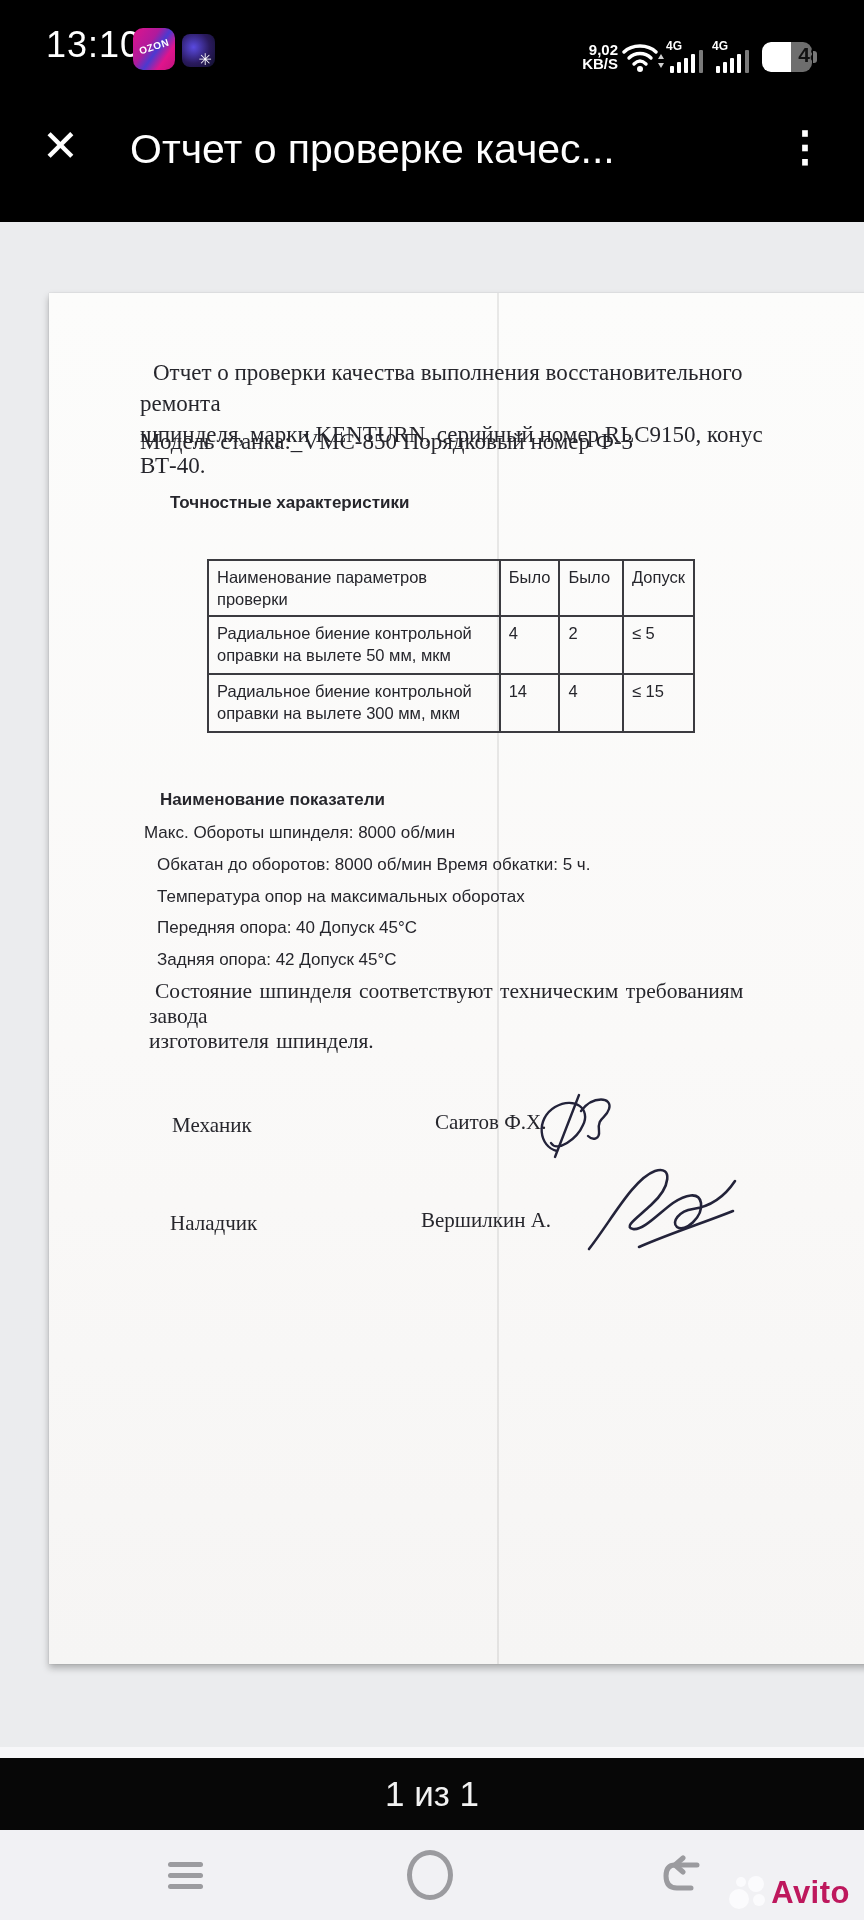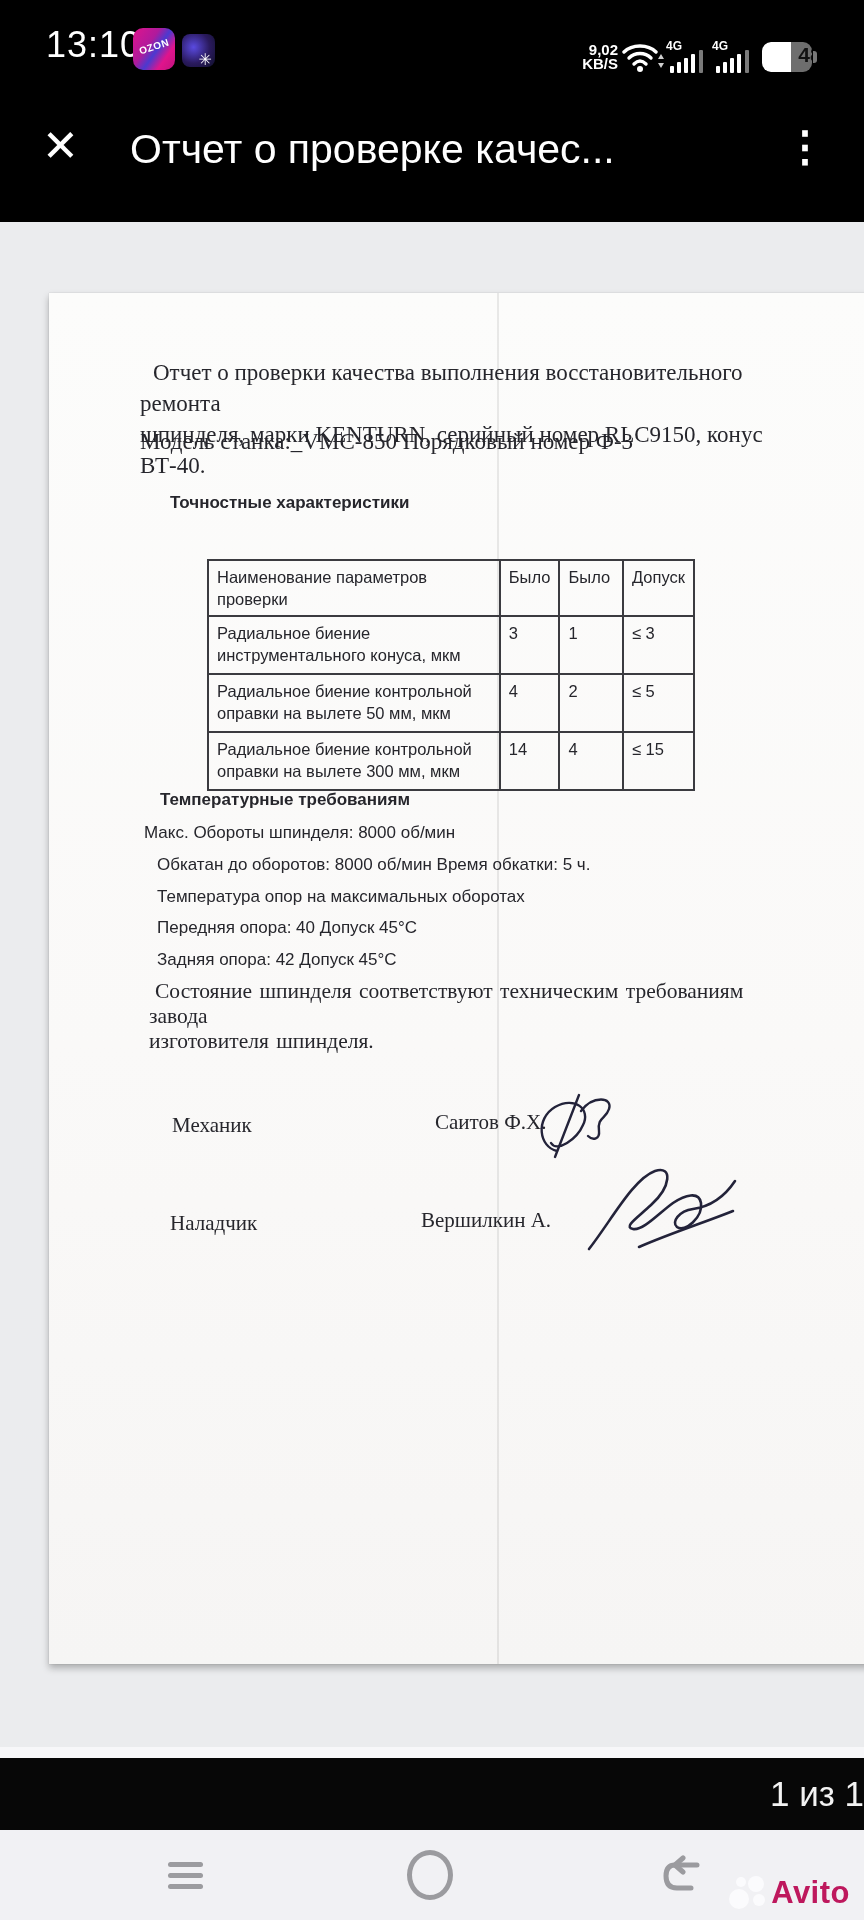--- a/index.html
+++ b/index.html
@@ -80,21 +80,21 @@
   .name1{left:386px;top:817px;}
   .role2{left:121px;top:918px;}
   .name2{left:372px;top:915px;}
   .sigsvg{position:absolute;}
   .sig1{left:478px;top:796px;}
   .sig2{left:532px;top:868px;}
 
   
   .prestrip{position:absolute;left:0;top:1747px;width:864px;height:11px;background:#f7f7f9;}
   .pagerbar{position:absolute;left:0;top:1758px;width:864px;height:72px;background:#070707;
-            display:flex;align-items:center;justify-content:flex-end;}
+            display:flex;align-items:center;justify-content:center;}
   .pagerbar span{color:#f2f2f2;font-size:35px;}
   .navbar{position:absolute;left:0;top:1830px;width:864px;height:90px;background:#f1f1f4;}
   .navbtn{position:absolute;top:0;height:90px;display:flex;align-items:center;justify-content:center;}
   .nb-recents{left:140px;width:90px;}
   .nb-home{left:385px;width:90px;}
   .nb-back{left:638px;width:90px;}
   .bars div{width:35px;height:5px;border-radius:3px;background:#9b9b9f;margin:6px 0;}
   .homec{width:36px;height:40px;border:5px solid #9b9b9f;border-radius:50%;}
   .wm{position:absolute;right:14px;top:1874px;display:flex;align-items:center;}
   .wm .txt{font-size:31px;font-weight:bold;color:#be185d;margin-left:1px;letter-spacing:.5px;}
@@ -178,41 +178,35 @@
           <col style="width:69px">
         </colgroup>
       <tbody>
           <tr class="hdr">
         <td>Наименование параметров проверки</td>
         <td>Было</td>
         <td class="c-fact">Было</td>
         <td>Допуск</td>
       </tr>
       <tr class="r">
-        <td>Радиальное биение инструментального конуса, мкм</td>
-        <td class="c-was">3</td>
-        <td class="c-fact">1</td>
-        <td class="c-tol">≤ 3</td>
-      </tr>
-      <tr class="r">
         <td>Радиальное биение контрольной оправки на вылете 50 мм, мкм</td>
         <td class="c-was">4</td>
         <td class="c-fact">2</td>
         <td class="c-tol">≤ 5</td>
       </tr>
       <tr class="r">
         <td>Радиальное биение контрольной оправки на вылете 300 мм, мкм</td>
         <td class="c-was">14</td>
         <td class="c-fact">4</td>
         <td class="c-tol">≤ 15</td>
       </tr>
     </tbody>
       </table>
 
-    <div class="h-bold tmp-head sans">Температурные требованиям</div>
+    <div class="h-bold tmp-head sans">Наименование показатели</div>
     <div class="tline t1 sans">Макс. Обороты шпинделя: 8000 об/мин</div>
     <div class="tline t2 sans">Обкатан до оборотов: 8000 об/мин Время обкатки: 5 ч.</div>
     <div class="tline t3 sans">Температура опор на максимальных оборотах</div>
     <div class="tline t4 sans">Передняя опора: 40 Допуск 45°C</div>
     <div class="tline t5 sans">Задняя опора: 42 Допуск 45°C</div>
 
     <div class="concl serif">
       <div class="c1">Состояние шпинделя  соответствуют техническим  требованиям завода</div>
       <div>изготовителя шпинделя.</div>
     </div>

